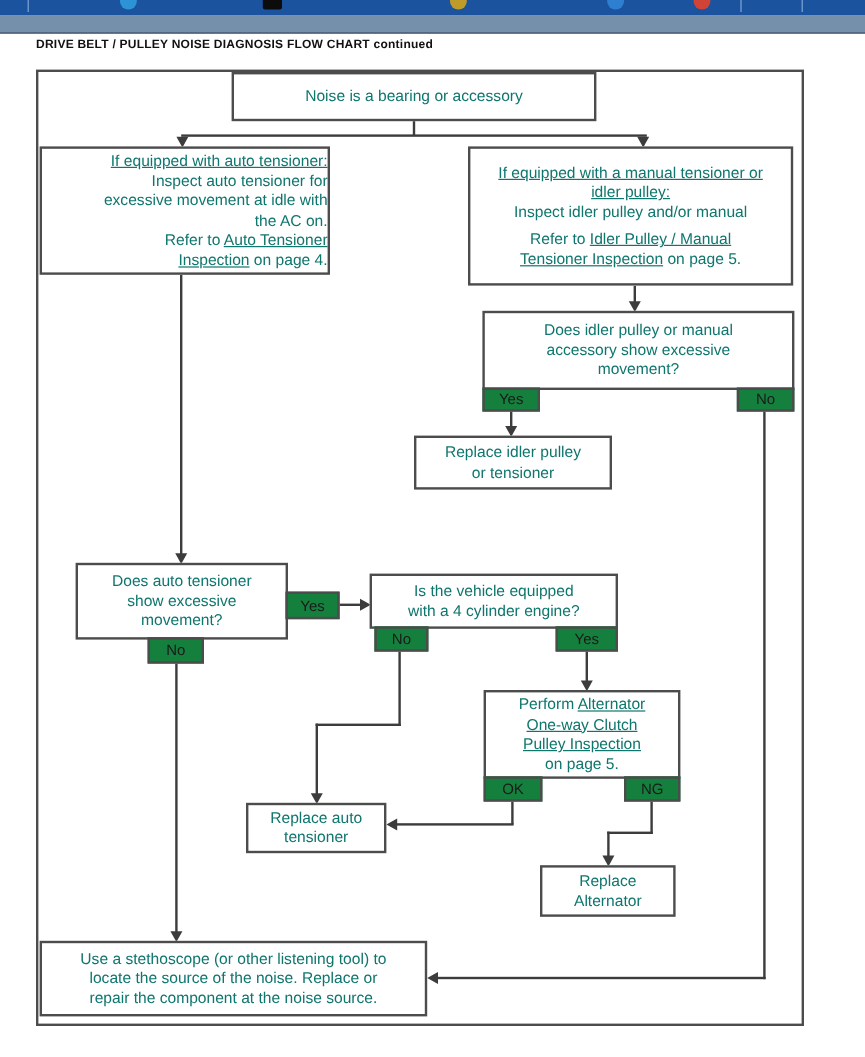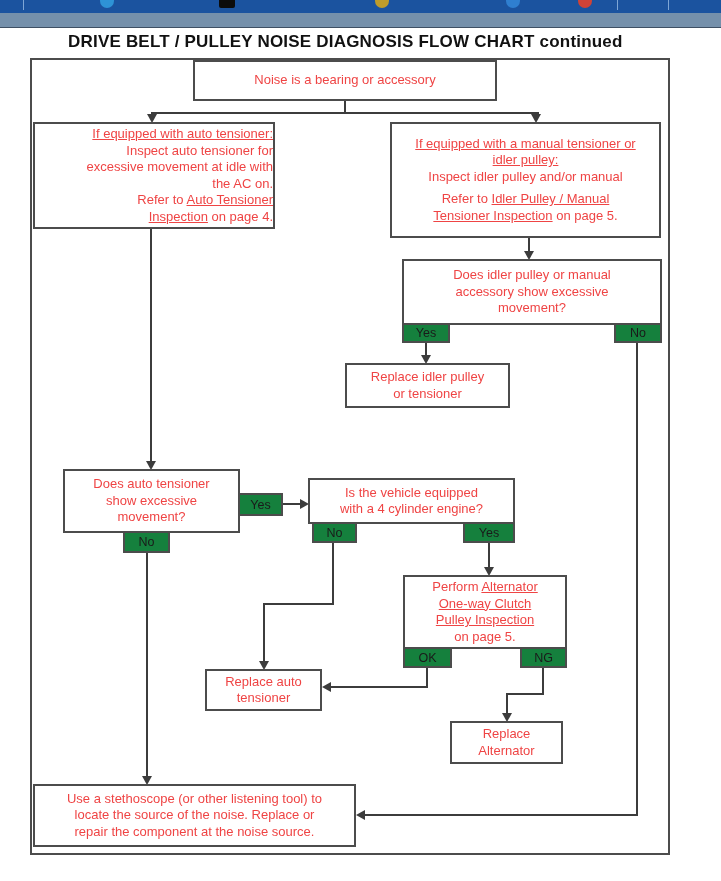--- a/index.html
+++ b/index.html
@@ -5,28 +5,28 @@
   html,body{margin:0;padding:0;background:#fff;}
   .screen{position:relative;width:721px;height:881px;background:#ffffff;overflow:hidden;
           font-family:"Liberation Sans","DejaVu Sans",sans-serif;}
   
   .toolbar{position:absolute;left:0;top:0;width:721px;height:13px;background:#1b539f;overflow:hidden;}
   .subbar{position:absolute;left:0;top:13px;width:721px;height:14px;background:#7590ab;border-bottom:1px solid #3e4f63;}
   .tb-icon{position:absolute;top:-6px;width:14px;height:14px;border-radius:50%;}
   .tb-rect{position:absolute;top:-5px;width:16px;height:13px;border-radius:2px;}
   .tb-sep{position:absolute;top:-1px;width:1px;height:11px;}
   
-  .page-title{position:absolute;left:30px;top:32px;font-size:17px;font-weight:bold;color:#111;
-              letter-spacing:.2px;white-space:nowrap;margin-left:38px;}
+  .page-title{position:absolute;left:30px;top:32px;font-size:10px;font-weight:bold;color:#111;
+              letter-spacing:.2px;white-space:nowrap;}
   .outer{position:absolute;left:30px;top:58px;width:640px;height:797px;border:2px solid #4c4c4c;
          box-sizing:border-box;background:#fff;}
   
   .fc-box{position:absolute;background:#fff;border:2px solid #4c4c4c;box-sizing:border-box;
           display:flex;flex-direction:column;align-items:center;justify-content:center;
-          text-align:center;font-size:13px;line-height:16.5px;color:#ef4444;z-index:3;}
+          text-align:center;font-size:13px;line-height:16.5px;color:#0f766e;z-index:3;}
   .fc-tag{position:absolute;background:#15803d;border:2px solid #4c4c4c;box-sizing:border-box;
           display:flex;align-items:center;justify-content:center;font-size:12.5px;color:#1a1a1a;z-index:4;}
   .u{text-decoration:underline;}
   .gap{height:6px;}
   
   .vl,.hl{position:absolute;background:#3c3c3c;z-index:1;}
   .vl{width:2px;} .hl{height:2px;}
   .ah-down{position:absolute;width:0;height:0;border-left:5px solid transparent;
            border-right:5px solid transparent;border-top:9px solid #3c3c3c;z-index:2;}
   .ah-left{position:absolute;width:0;height:0;border-top:5px solid transparent;

